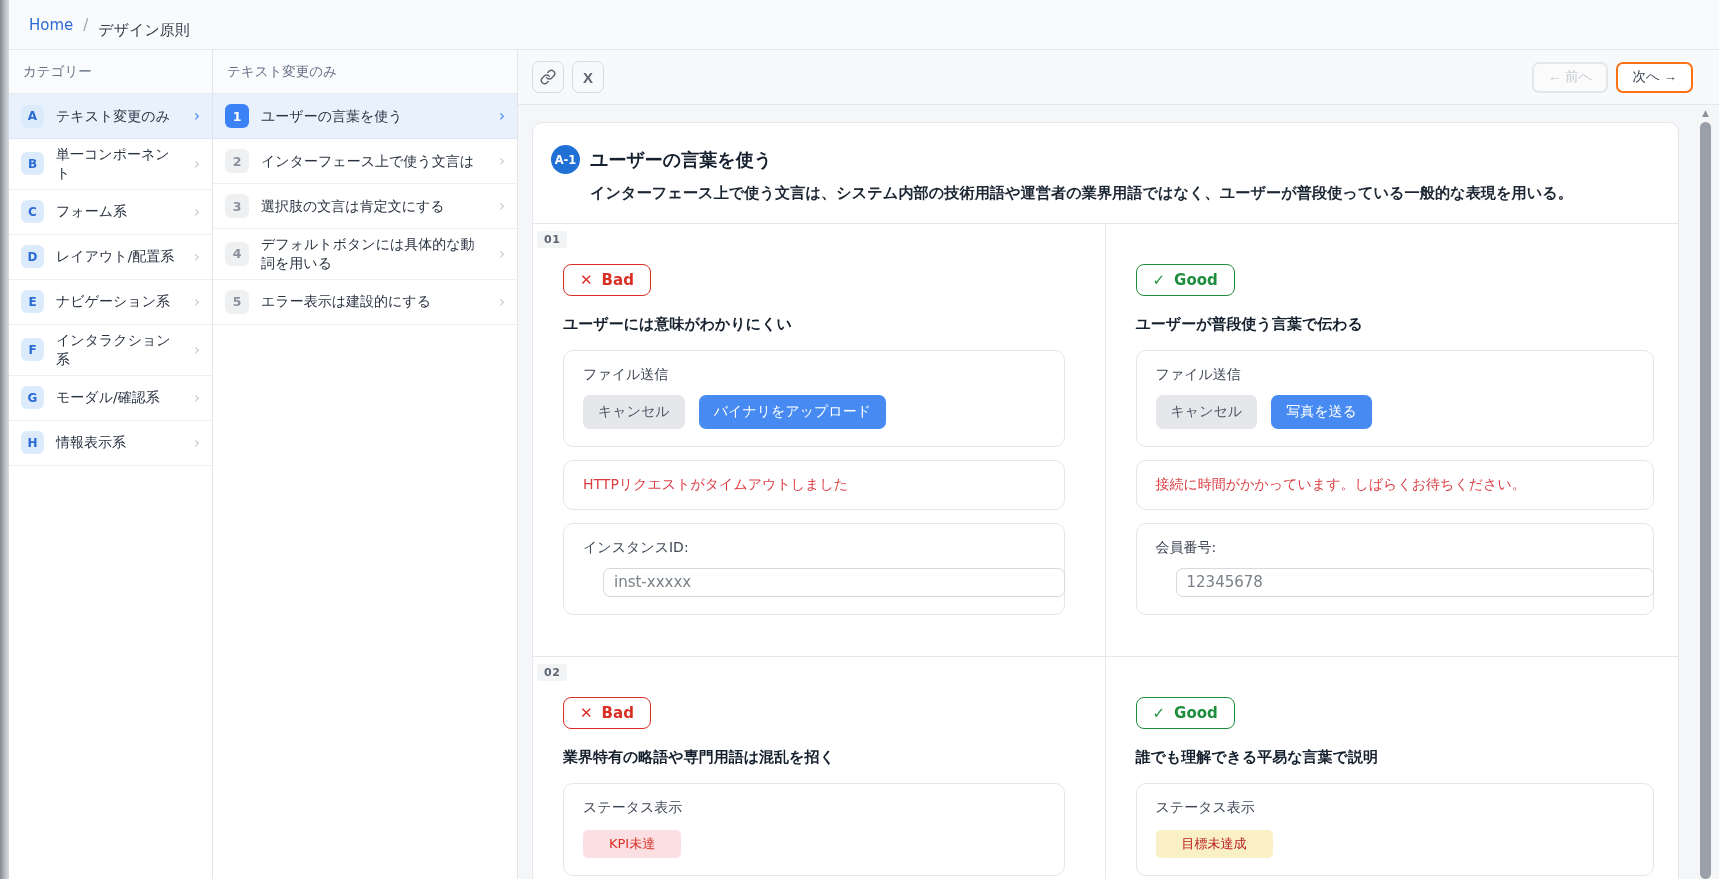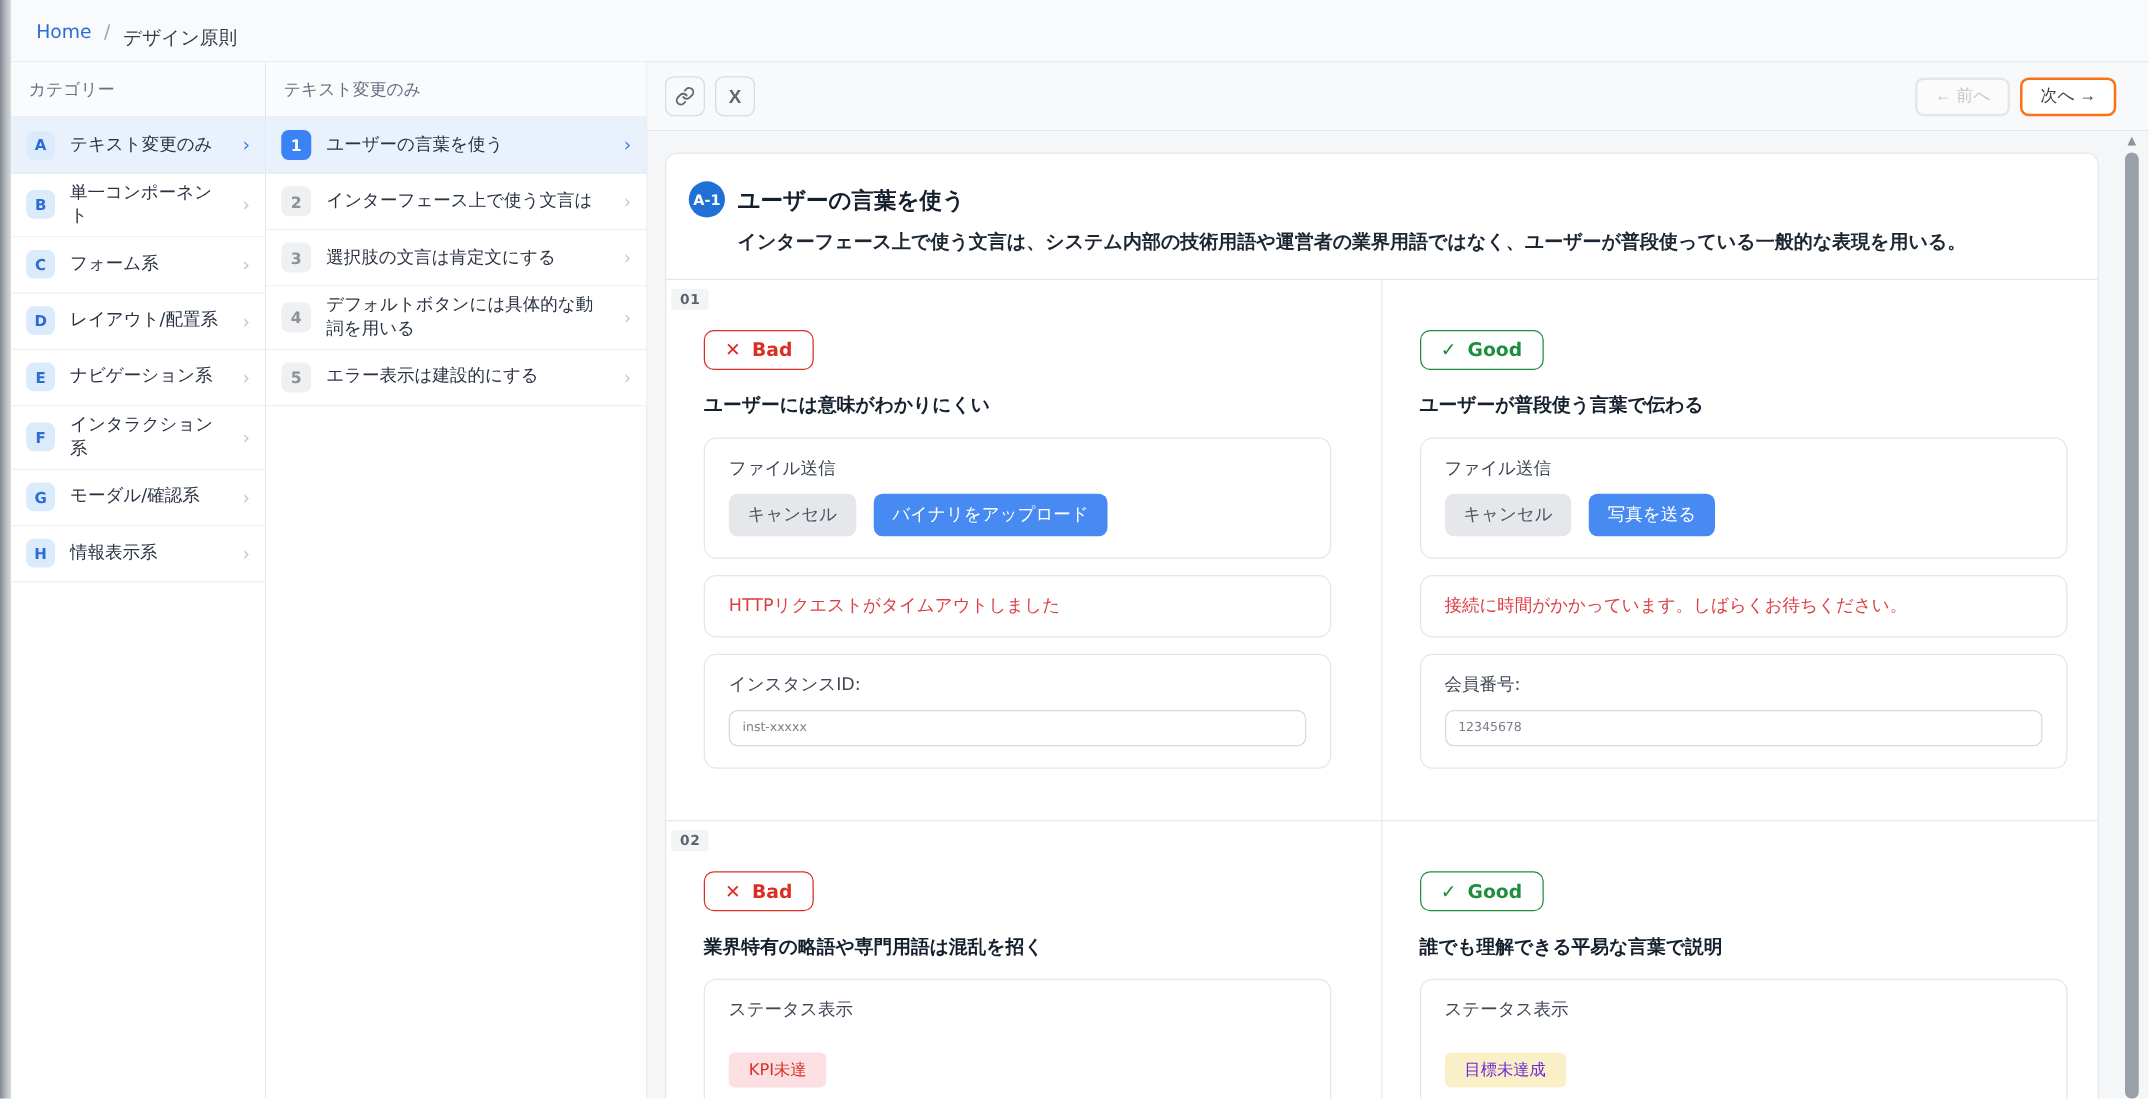--- a/index.html
+++ b/index.html
@@ -78,24 +78,24 @@
   .demo-card { border:1px solid #e3e6ea; border-radius:10px; background:#fff;
     padding:15px 19px 17px; margin-bottom:13px; }
   .demo-label { font-size:14px; color:#3f4756; margin-bottom:11px; }
   .demo-btn { display:inline-block; border:none; border-radius:7px; padding:8px 15px;
     font-size:14px; font-family:inherit; cursor:pointer; margin-right:9px; }
   .demo-btn.secondary { background:#e6e7ea; color:#4b5563; }
   .demo-btn.primary { background:#478bf2; color:#ffffff; }
   .err-card { border:1px solid #e3e6ea; border-radius:10px; background:#fff;
     padding:15px 19px; margin-bottom:13px; font-size:14px; color:#dc3d43; }
   .demo-input { width:100%; height:29px; border:1px solid #d6d9de; border-radius:7px;
-    padding:0 10px; font-size:10px; color:#7a8089; background:#fff; font-family:inherit; }
-  .status-pill { display:inline-block; padding:5px 16px; border-radius:5px; font-size:13px; margin-top:14px; }
+    padding:0 10px; font-size:15px; color:#7a8089; background:#fff; font-family:inherit;margin-left:20px; }
+  .status-pill { display:inline-block; padding:5px 26px; border-radius:5px; font-size:13px; margin-top:2px; }
   .status-pill.kpi { background:#fbdfe2; color:#d93025; }
-  .status-pill.goal { background:#faf0c8; color:#6d28d9; }
+  .status-pill.goal { background:#faf0c8; color:#b91c1c; }
 
   
   .scrollbar { position:absolute; top:56px; bottom:0; right:7px; width:13px;
     display:flex; flex-direction:column; align-items:center; }
   .scroll-arrow { color:#8d939b; font-size:9px; line-height:14px; height:16px; cursor:pointer; }
   .scroll-thumb { width:11px; flex:1; background:#9aa0a9; border-radius:7px; cursor:grab; }
 </style>
 </head>
 <body>
 

